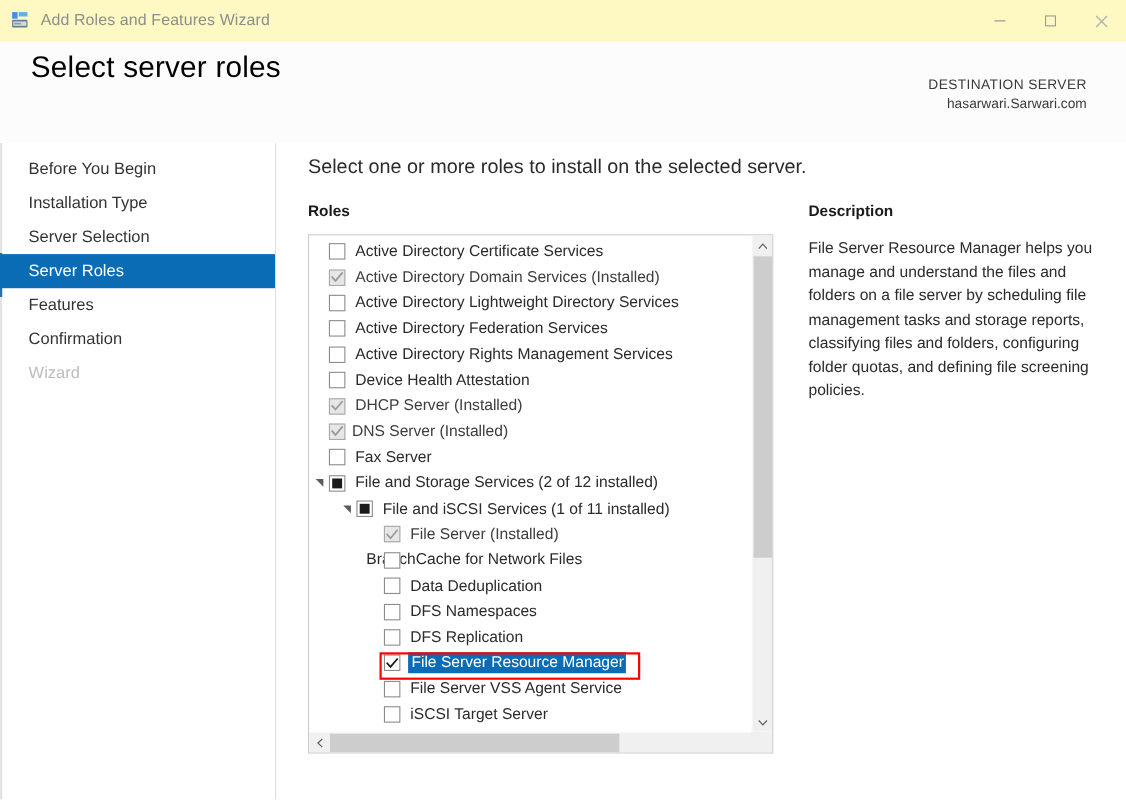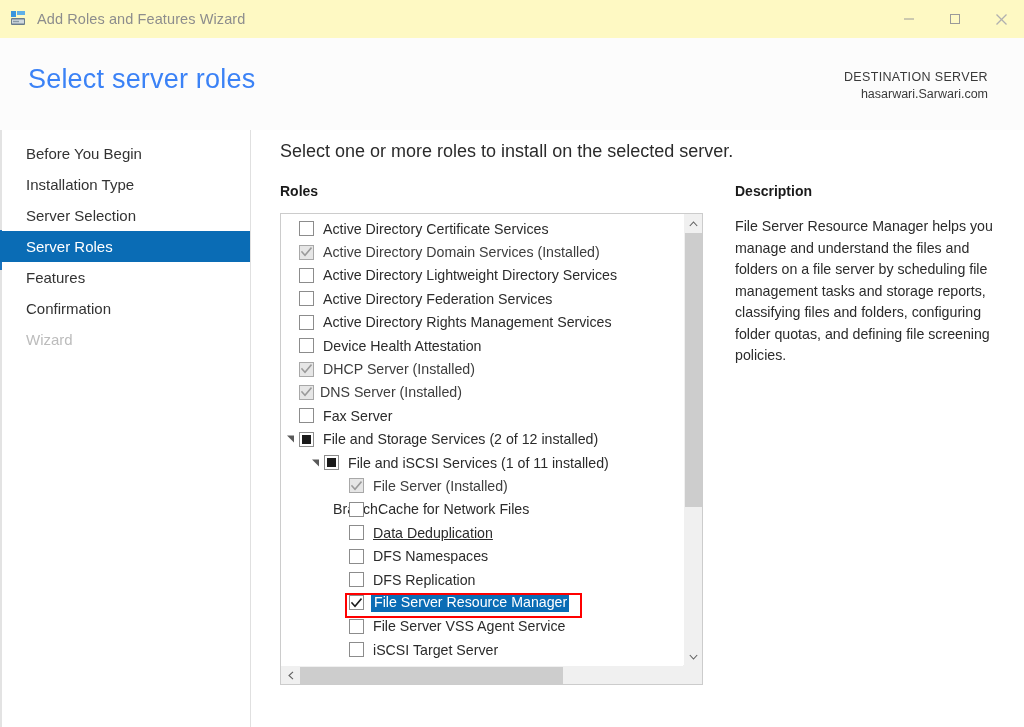--- a/index.html
+++ b/index.html
@@ -56,24 +56,24 @@
 
   
   .header {
     position: absolute;
     left: 0; top: 38px;
     width: 1024px; height: 92px;
     background: #fcfcfc;
   }
   .page-title {
     position: absolute;
-    left: 28px; top: 26px;
+    left: 28px; top: 8px;
     font-size: 27px;
     font-weight: 400;
-    color: #3b82f6;
+    color: #000000;
     letter-spacing: 0.2px;
     white-space: nowrap;
   }
   .dest-block {
     position: absolute;
     right: 36px; top: 32px;
     text-align: right;
   }
   .dest-label {
     font-size: 12.5px;
@@ -453,21 +453,21 @@
                   </svg>
                 </span>
                 <span class="role-label" style="margin-left: 92px;">File Server (Installed)</span>
               </div>
               <div class="role-row">
                 <span class="cb" style="position: absolute; left: 68px;"></span>
                 <span class="role-label" style="margin-left: 52px;">BranchCache for Network Files</span>
               </div>
               <div class="role-row">
                 <span class="cb" style="position: absolute; left: 68px;"></span>
-                <span class="role-label" style="margin-left: 92px; text-decoration: underline;">Data Deduplication</span>
+                <span class="role-label" style="margin-left: 92px;">Data Deduplication</span>
               </div>
               <div class="role-row">
                 <span class="cb" style="position: absolute; left: 68px;"></span>
                 <span class="role-label" style="margin-left: 92px;">DFS Namespaces</span>
               </div>
               <div class="role-row">
                 <span class="cb" style="position: absolute; left: 68px;"></span>
                 <span class="role-label" style="margin-left: 92px;">DFS Replication</span>
               </div>
               <div class="role-row highlighted">

